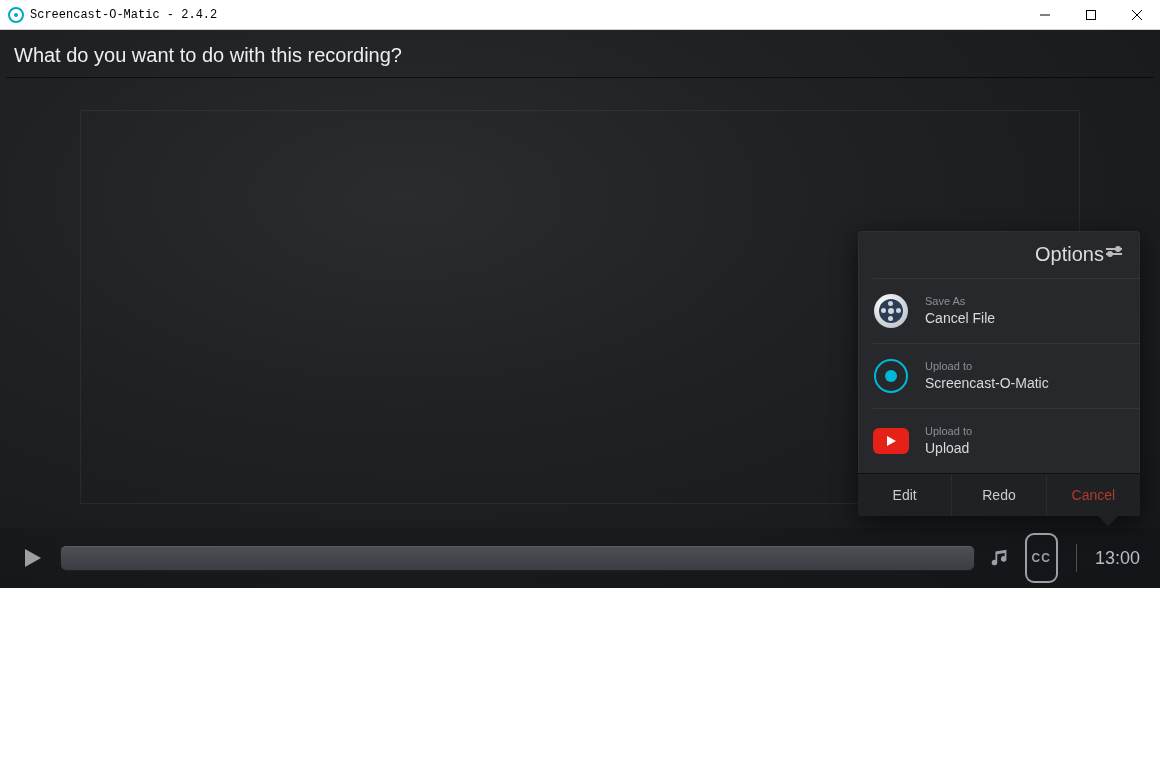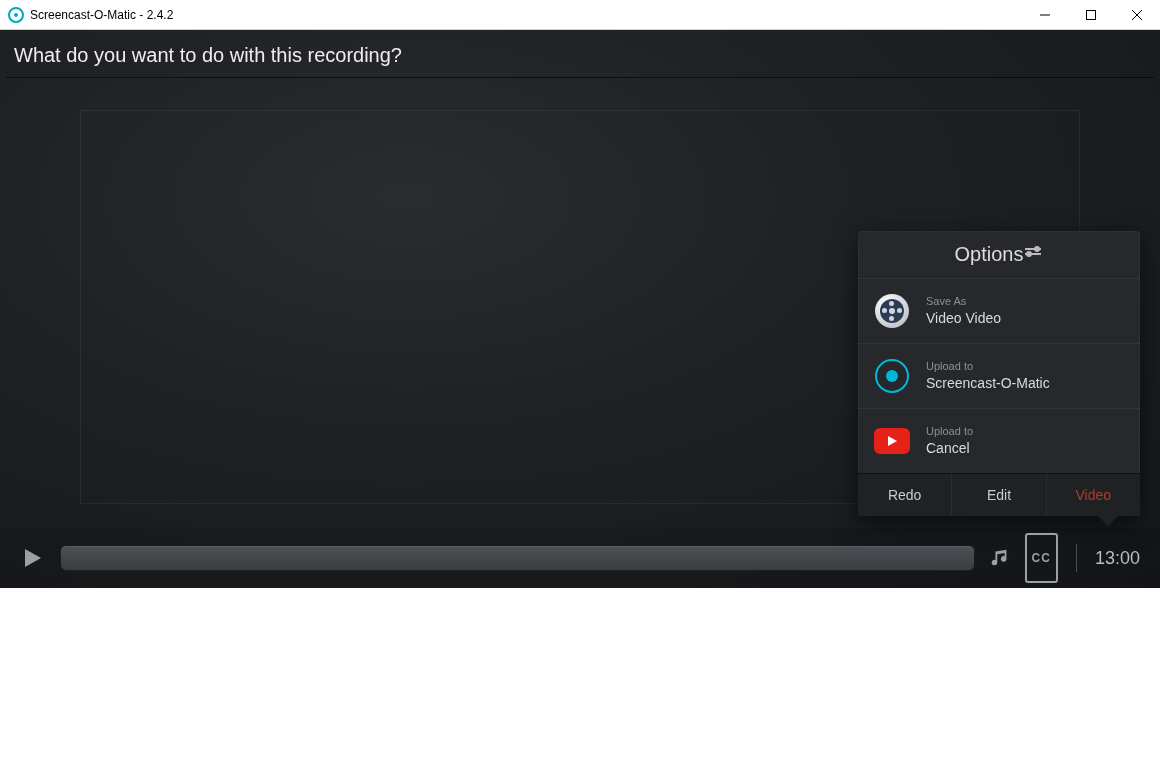--- a/index.html
+++ b/index.html
@@ -8,21 +8,21 @@
   
   .titlebar {
     height: 30px;
     background: #ffffff;
     display: flex;
     align-items: center;
     justify-content: space-between;
     border-bottom: 1px solid #d0d0d0;
   }
   .titlebar-left { display: flex; align-items: center; padding-left: 8px; gap: 6px; }
-  .titlebar-title { font-size: 12px; color: #000; }
+  .titlebar-title { font-size: 12px; color: #000; font-family: Liberation Mono, monospace; }
   .app-icon {
     width: 16px; height: 16px; border-radius: 50%;
     border: 2px solid #00a8c6;
     display: inline-flex; align-items: center; justify-content: center;
   }
   .app-icon::after { content:""; width:4px; height:4px; background:#00a8c6; border-radius:50%; }
   .titlebar-controls { display:flex; height:100%; }
   .win-btn {
     width:46px; height:100%; display:flex; align-items:center; justify-content:center;
     font-size:10px; color:#000;
@@ -65,50 +65,51 @@
   .play-btn svg { fill:#9aa0a6; }
   .progress-bar {
     flex:1; height:26px; border-radius:6px;
     background: linear-gradient(to bottom, #4d5156, #3a3d41);
     border:1px solid rgba(0,0,0,0.6);
     box-shadow: inset 0 1px 0 rgba(255,255,255,0.08);
   }
   .music-btn, .cc-btn { color:#9aa0a6; display:flex; align-items:center; justify-content:center; }
   .music-btn svg { fill:#9aa0a6; width:22px; height:22px;}
   .cc-box {
-    border:2px solid #9aa0a6; border-radius:3px;
+    border:2px solid #9aa0a6; border-radius:9px;
     font-size:12px; font-weight:700; letter-spacing:1px;
     padding: 16px 5px; color:#9aa0a6;
   }
   .vline { width:1px; height:28px; background:rgba(255,255,255,0.25); margin:0 4px;}
   .time { color:#b8bdc2; font-size:18px; }
 
   
   .popover {
     position:absolute; right:20px; bottom:72px;
     width:282px;
     background:#26282b;
     border-radius:4px;
     box-shadow: 0 6px 24px rgba(0,0,0,0.6), inset 0 0 0 1px rgba(255,255,255,0.04);
   }
   .popover::after{
     content:""; position:absolute; right:22px; bottom:-10px;
     border-left:10px solid transparent; border-right:10px solid transparent;
     border-top:10px solid #1f2123;
   }
   .pop-hdr {
-    display:flex; align-items:center; justify-content:center;
+    display:flex; align-items:center; justify-content:flex-end;
     padding: 12px 16px;
   }
   .pop-title { font-size:20px; color:#dcdcdc; }
   .list-icon svg { stroke:#bbb; stroke-width:2; }
   .opt-row {
     display:flex; align-items:center; gap:16px;
-    padding: 14px 16px;
+    padding: 14px 0;
     border-top:1px solid rgba(255,255,255,0.06);
+    margin-left:15px;
   }
   .opt-icon { width:36px; height:36px; display:flex; align-items:center; justify-content:center; }
   .opt-text-small { font-size:11px; color:#8b9095; line-height:1.2; }
   .opt-text-main  { font-size:14px; color:#d8dadd; line-height:1.3; }
 
   .film-reel {
     width:34px; height:34px; border-radius:50%;
     background: radial-gradient(circle at 35% 30%, #fff, #aeb6bd);
     position:relative;
   }
@@ -197,21 +198,21 @@
         <div class="film-reel">
           <span class="hole h1"></span>
             <span class="hole h2"></span>
           <span class="hole h3"></span>
             <span class="hole h4"></span>
           <span class="hole hc"></span>
         </div>
       </div>
       <div>
         <div class="opt-text-small">Save As</div>
-        <div class="opt-text-main">Video Video</div>
+        <div class="opt-text-main">Cancel File</div>
       </div>
     </div>
 
     <div class="opt-row">
       <div class="opt-icon">
         <div class="ring-dot"></div>
       </div>
       <div>
         <div class="opt-text-small">Upload to</div>
         <div class="opt-text-main">Screencast-O-Matic</div>
@@ -221,28 +222,28 @@
     <div class="opt-row">
       <div class="opt-icon">
         <div class="yt">
             <svg width="12" height="12">
               <polygon points="2,1 11,6 2,11"></polygon>
             </svg>
           </div>
       </div>
       <div>
         <div class="opt-text-small">Upload to</div>
-        <div class="opt-text-main">Cancel</div>
+        <div class="opt-text-main">Upload</div>
       </div>
     </div>
 
     <div class="pop-actions">
+      <div class="act">Edit</div>
       <div class="act">Redo</div>
-      <div class="act">Edit</div>
-      <div class="act cancel">Video</div>
+      <div class="act cancel">Cancel</div>
     </div>
   </div>
 
   <div class="controls">
     <div class="play-btn">
       <svg width="20" height="22">
           <polygon points="2,2 18,11 2,20"></polygon>
         </svg>
     </div>
     <div class="progress-bar"></div>

